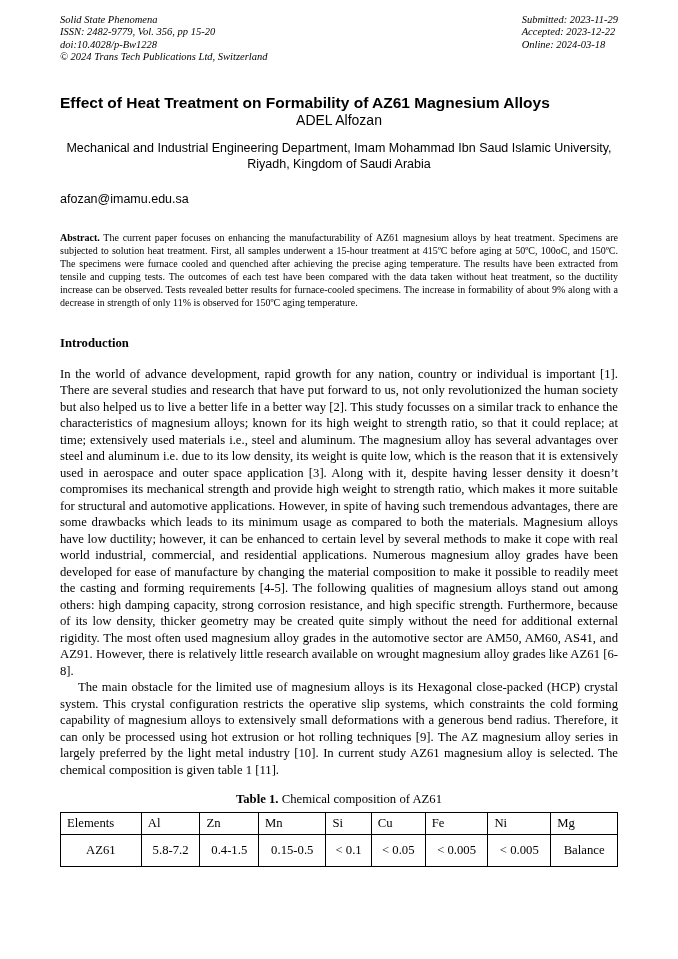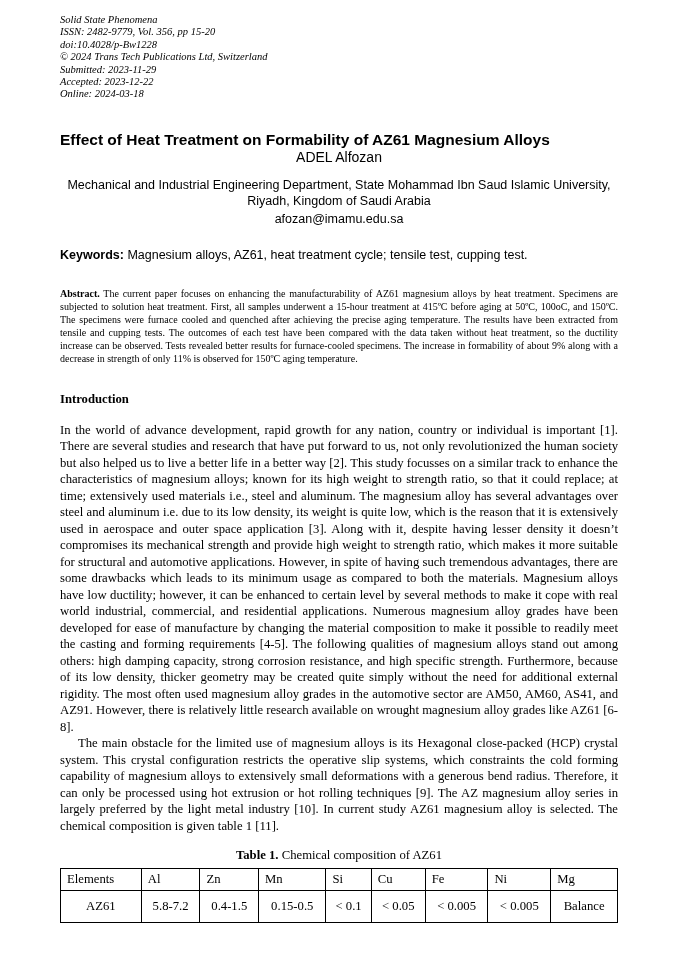--- a/index.html
+++ b/index.html
@@ -5,28 +5,28 @@
   * { margin: 0; padding: 0; box-sizing: border-box; }
   html, body { background: #ffffff; }
   body {
     width: 678px; height: 959px;
     color: #000;
     font-family: "Liberation Serif", serif;
     overflow: hidden;
   }
   .page { padding: 14px 60px 0 60px; }
 
-  .hdr { display: flex; justify-content: space-between; font-style: italic; font-size: 10.5px; line-height: 1.18; flex-direction: column; }
+  .hdr { display: flex; justify-content: space-between; font-style: italic; font-size: 10.5px; line-height: 1.18; }
   .hdr-left div, .hdr-right div { white-space: nowrap; }
   .hdr-right { text-align: left; }
 
   .title   { font-family: "Liberation Sans", sans-serif; font-weight: bold; font-size: 15.5px; text-align: left; margin-top: 30px; }
   .author  { font-family: "Liberation Sans", sans-serif; font-size: 14px;   text-align: center; }
   .affil   { font-family: "Liberation Sans", sans-serif; font-size: 12.5px; text-align: center; margin-top: 12px; line-height: 1.28; padding: 0 2px; }
-  .email   { font-family: "Liberation Sans", sans-serif; font-size: 12.5px; text-align: center; margin-top: 3px; }
+  .email   { font-family: "Liberation Sans", sans-serif; font-size: 12.5px; text-align: left; margin-top: 20px; }
   .keywords{ font-family: "Liberation Sans", sans-serif; font-size: 12.5px; margin-top: 22px; }
   .keywords b { font-weight: bold; }
 
   .abstract { font-size: 10px; text-align: justify; line-height: 1.3; margin-top: 25px; font-family: Liberation Serif, serif; }
   .abstract b { font-weight: bold; }
 
   .section-heading { font-size: 12.7px; font-weight: bold; margin-top: 27px; }
   .body-p  { font-size: 12.7px; text-align: justify; line-height: 1.3; }
   .p-first { margin-top: 15px; }
   .p-indent{ text-indent: 18px; }
@@ -55,26 +55,23 @@
     </div>
     <div class="hdr-right">
       <div>Submitted: 2023-11-29</div>
       <div>Accepted: 2023-12-22</div>
       <div>Online: 2024-03-18</div>
     </div>
   </div>
 
   <div class="title">Effect of Heat Treatment on Formability of AZ61 Magnesium Alloys</div>
   <div class="author">ADEL Alfozan</div>
-  <div class="affil">Mechanical and Industrial Engineering Department, State Mohammad Ibn Saud Islamic University, Riyadh, Kingdom of Saudi Arabia</div>
+  <div class="affil">Mechanical and Industrial Engineering Department, Imam Mohammad Ibn Saud Islamic University, Riyadh, Kingdom of Saudi Arabia</div>
   <div class="email">afozan@imamu.edu.sa</div>
 
-  <div class="keywords">
-    <b>Keywords:</b><span> Magnesium alloys, AZ61, heat treatment cycle; tensile test, cupping test.</span>
-  </div>
 
   <div class="abstract">
     <b>Abstract.</b><span> The current paper focuses on enhancing the manufacturability of AZ61 magnesium alloys by heat treatment. Specimens are subjected to solution heat treatment. First, all samples underwent a 15-hour treatment at 415ºC before aging at 50ºC, 100oC, and 150ºC. The specimens were furnace cooled and quenched after achieving the precise aging temperature. The results have been extracted from tensile and cupping tests. The outcomes of each test have been compared with the data taken without heat treatment, so the ductility increase can be observed. Tests revealed better results for furnace-cooled specimens. The increase in formability of about 9% along with a decrease in strength of only 11% is observed for 150ºC aging temperature.</span>
   </div>
 
   <div class="section-heading">Introduction</div>
 
   <div class="body-p p-first">In the world of advance development, rapid growth for any nation, country or individual is important [1]. There are several studies and research that have put forward to us, not only revolutionized the human society but also helped us to live a better life in a better way [2]. This study focusses on a similar track to enhance the characteristics of magnesium alloys; known for its high weight to strength ratio, so that it could replace; at time; extensively used materials i.e., steel and aluminum. The magnesium alloy has several advantages over steel and aluminum i.e. due to its low density, its weight is quite low, which is the reason that it is extensively used in aerospace and outer space application [3]. Along with it, despite having lesser density it doesn’t compromises its mechanical strength and provide high weight to strength ratio, which makes it more suitable for structural and automotive applications. However, in spite of having such tremendous advantages, there are some drawbacks which leads to its minimum usage as compared to both the materials. Magnesium alloys have low ductility; however, it can be enhanced to certain level by several methods to make it cope with real world industrial, commercial, and residential applications. Numerous magnesium alloy grades have been developed for ease of manufacture by changing the material composition to make it possible to readily meet the casting and forming requirements [4-5]. The following qualities of magnesium alloys stand out among others: high damping capacity, strong corrosion resistance, and high specific strength. Furthermore, because of its low density, thicker geometry may be created quite simply without the need for additional external rigidity. The most often used magnesium alloy grades in the automotive sector are AM50, AM60, AS41, and AZ91. However, there is relatively little research available on wrought magnesium alloy grades like AZ61 [6-8].</div>
   <div class="body-p p-indent">The main obstacle for the limited use of magnesium alloys is its Hexagonal close-packed (HCP) crystal system. This crystal configuration restricts the operative slip systems, which constraints the cold forming capability of magnesium alloys to extensively small deformations with a generous bend radius. Therefore, it can only be processed using hot extrusion or hot rolling techniques [9].  The AZ magnesium alloy series in largely preferred by the light metal industry [10]. In current study AZ61 magnesium alloy is selected. The chemical composition is given table 1 [11].</div>
 

